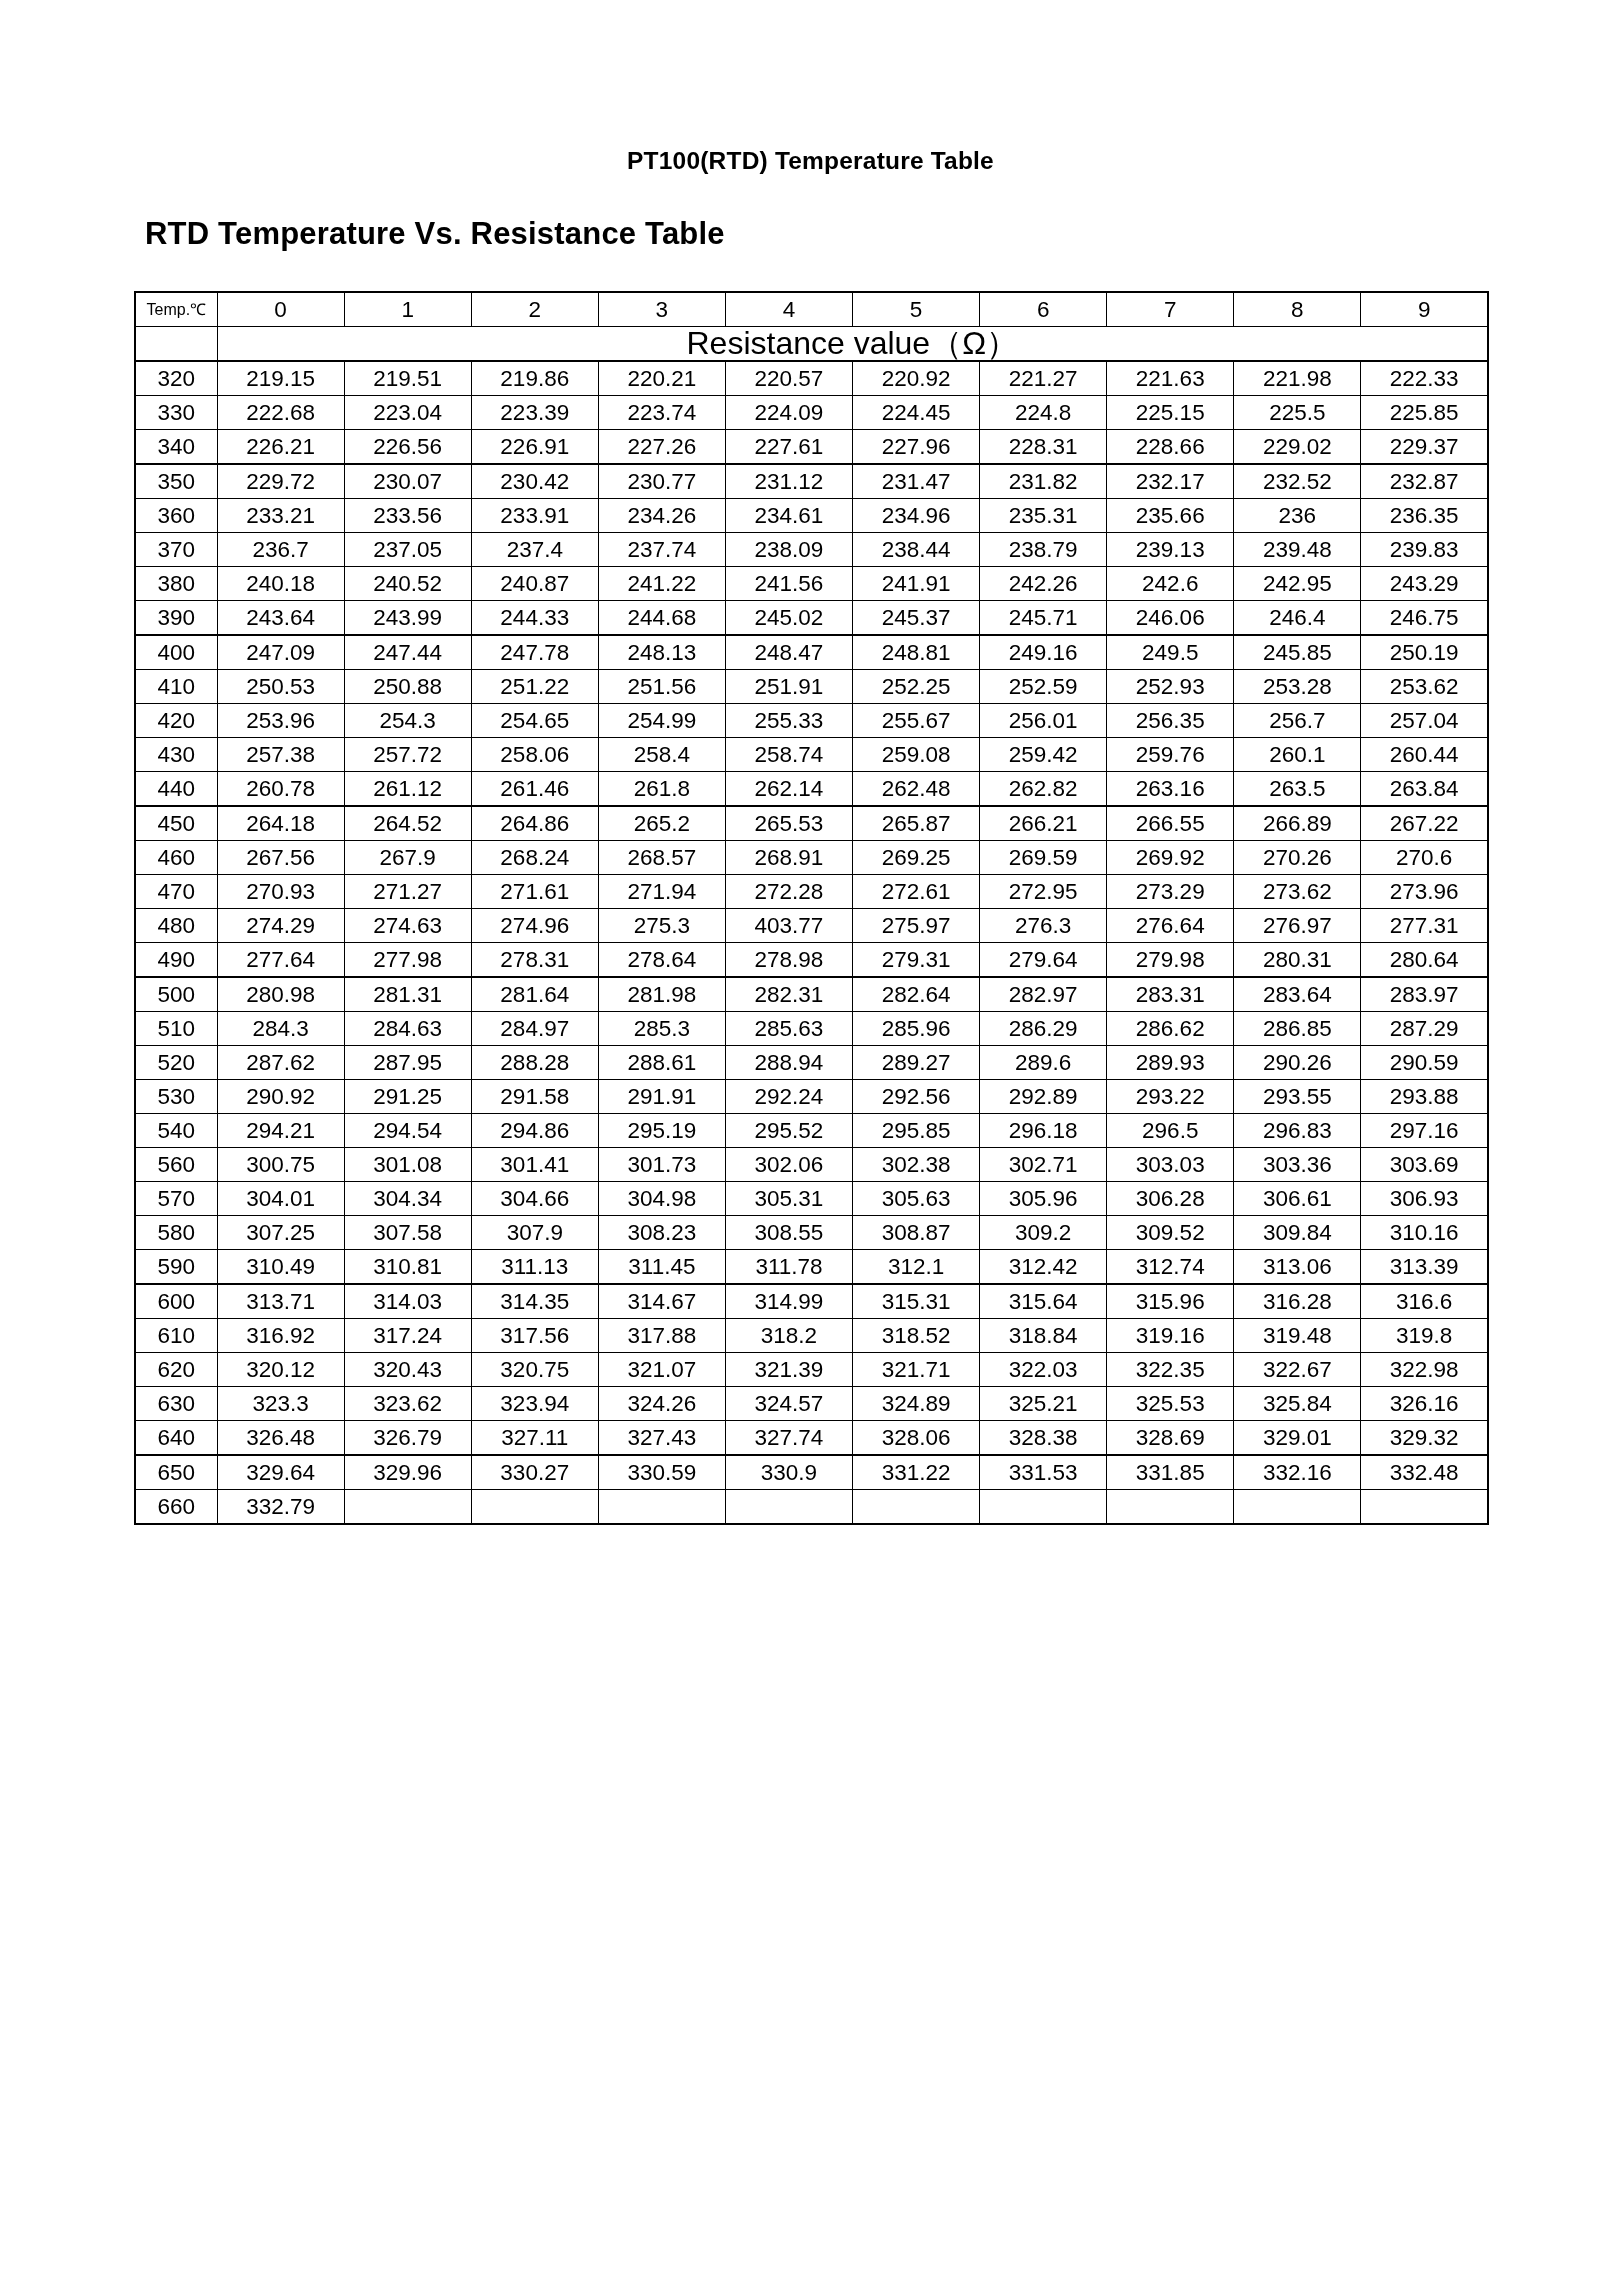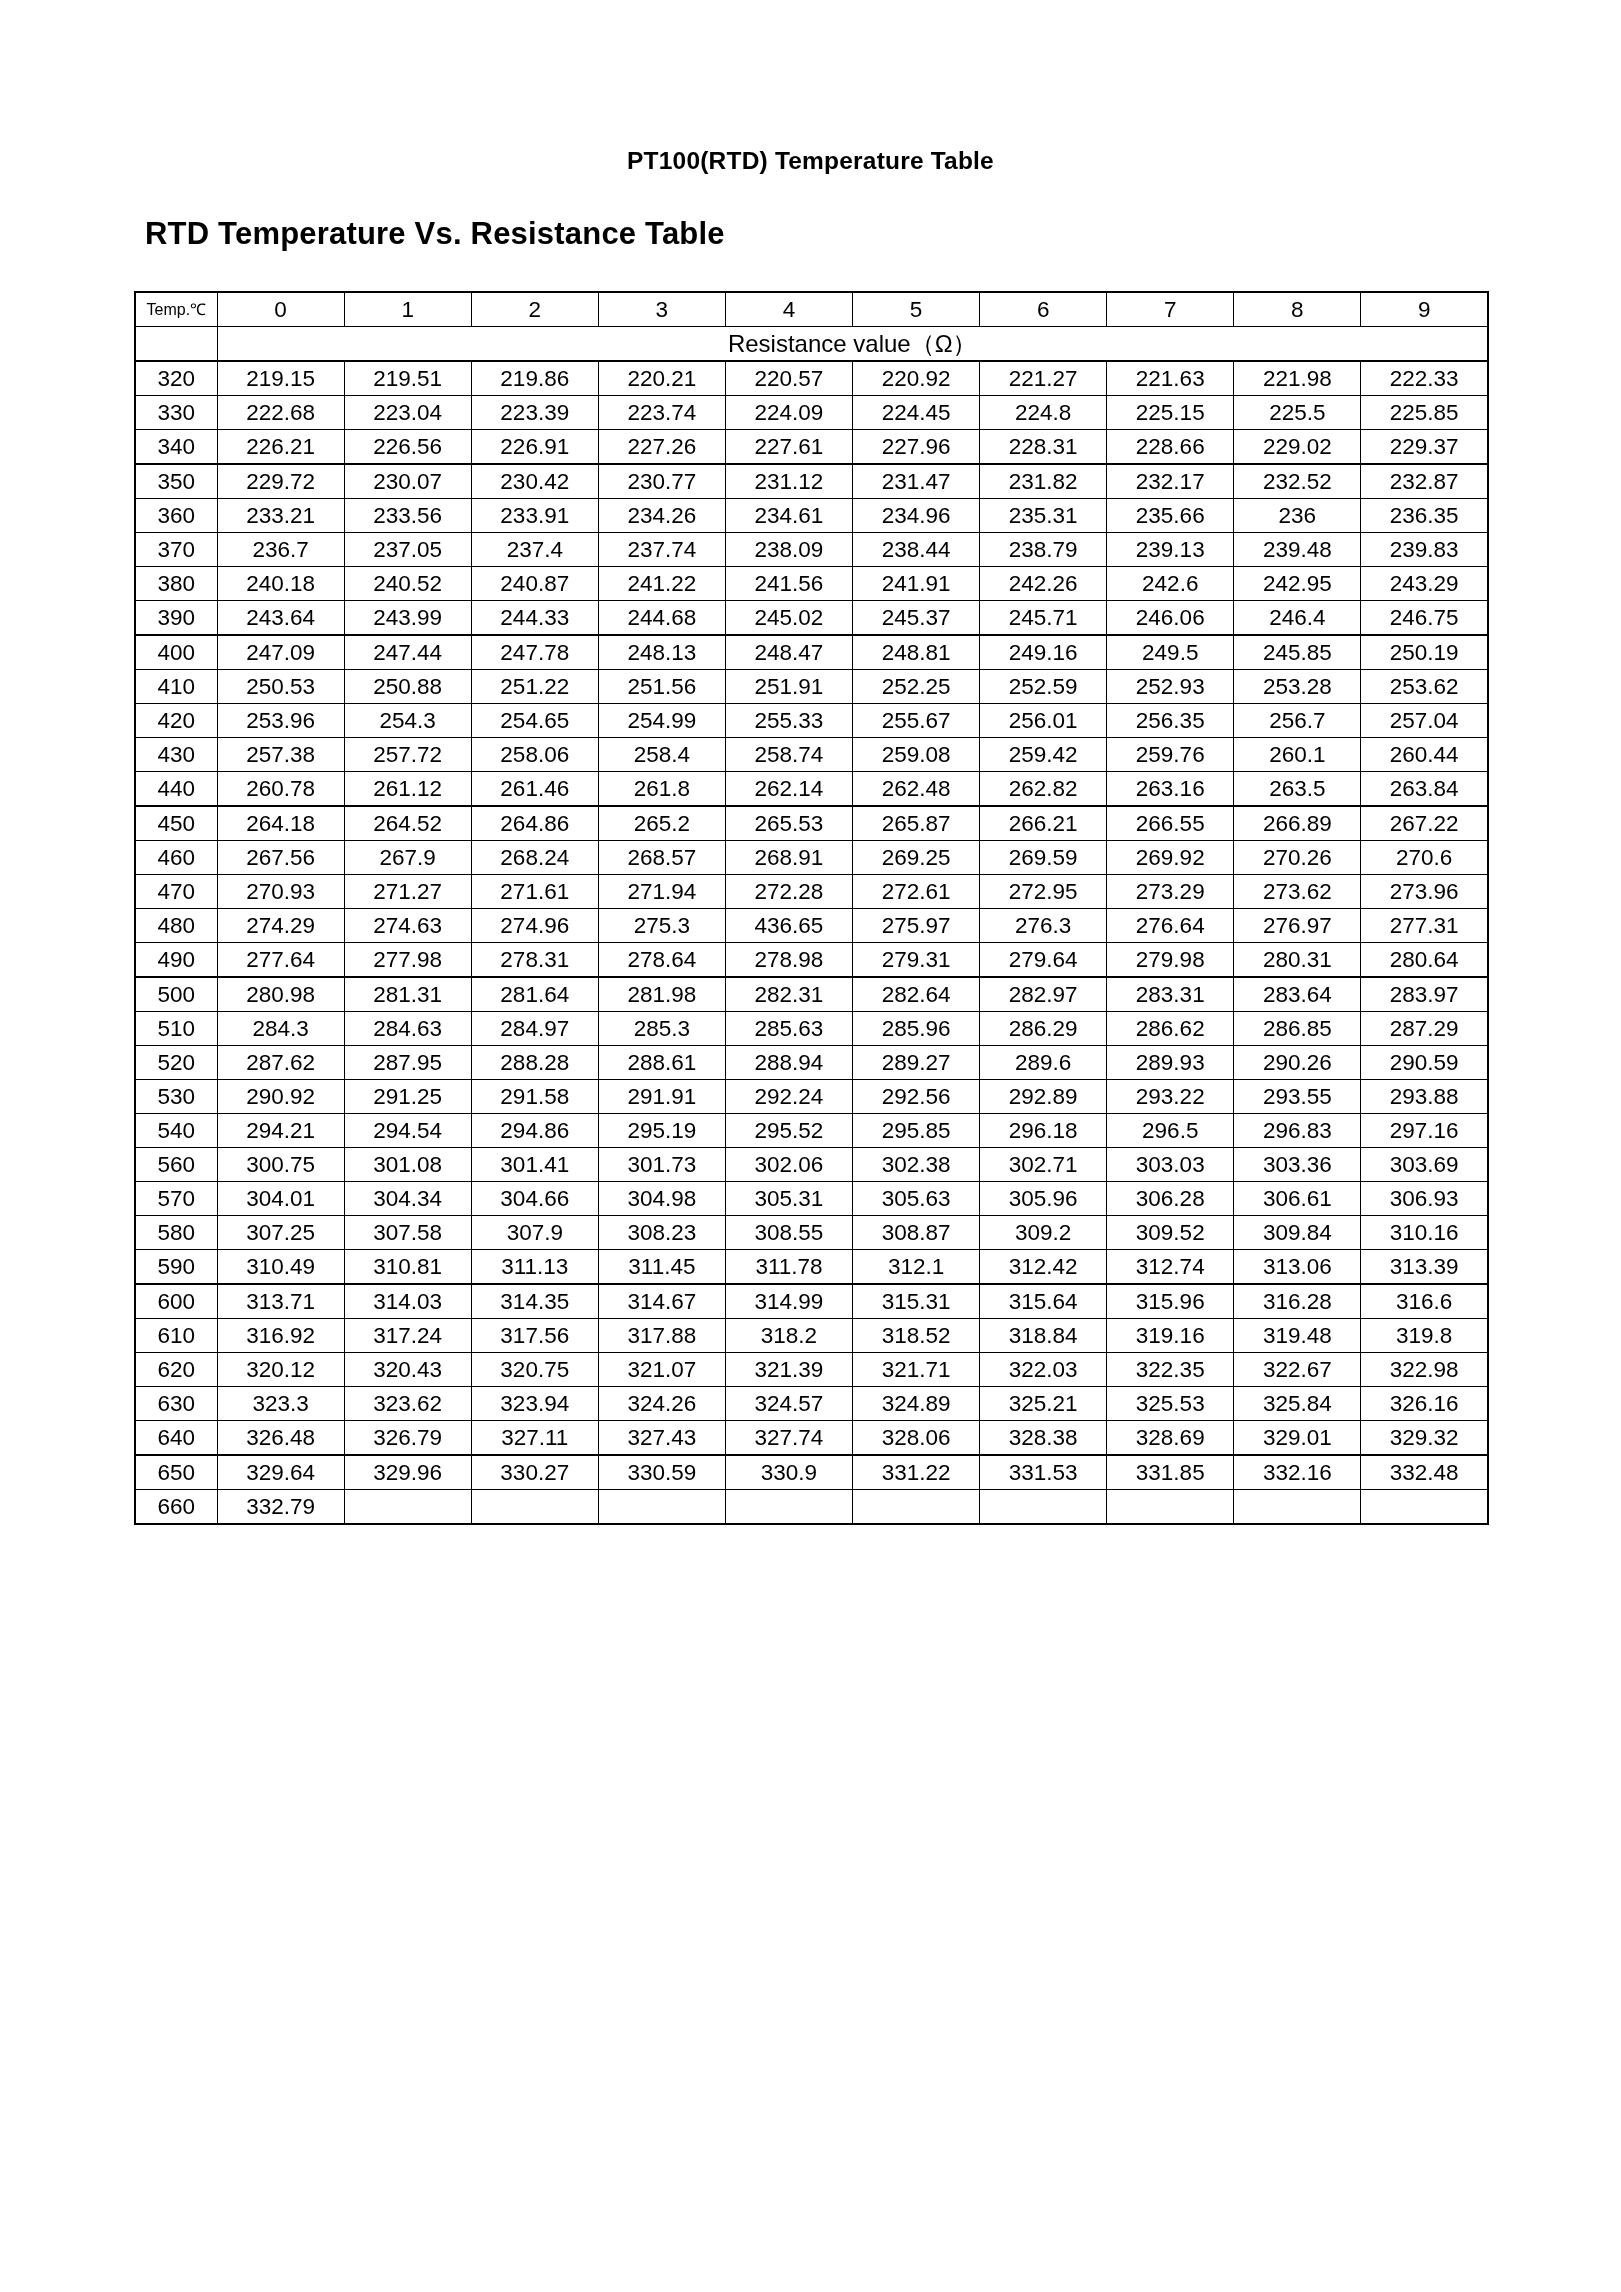--- a/index.html
+++ b/index.html
@@ -68,21 +68,21 @@
   
   table.rtd { border: 2.9px solid #000000; }
 
   th.temp-head {
     text-align: left;
     padding-left: 2px;
     font-size: 16px;
   }
   td.res-head {
     text-align: center;
-    font-size: 24px;
+    font-size: 32px;
   }
   td.temp-cell { text-align: center; }
 
   
   tr.group-start > td,
   tr.group-start > th {
     border-top: 2.9px solid #000000;
   }
   tr.header-row > th,
   tr.header-row > td {
@@ -360,21 +360,21 @@
             <td>273.29</td>
             <td>273.62</td>
             <td>273.96</td>
           </tr>
           <tr>
             <td class="temp-cell">480</td>
             <td>274.29</td>
             <td>274.63</td>
             <td>274.96</td>
             <td>275.3</td>
-            <td>436.65</td>
+            <td>403.77</td>
             <td>275.97</td>
             <td>276.3</td>
             <td>276.64</td>
             <td>276.97</td>
             <td>277.31</td>
           </tr>
           <tr>
             <td class="temp-cell">490</td>
             <td>277.64</td>
             <td>277.98</td>

